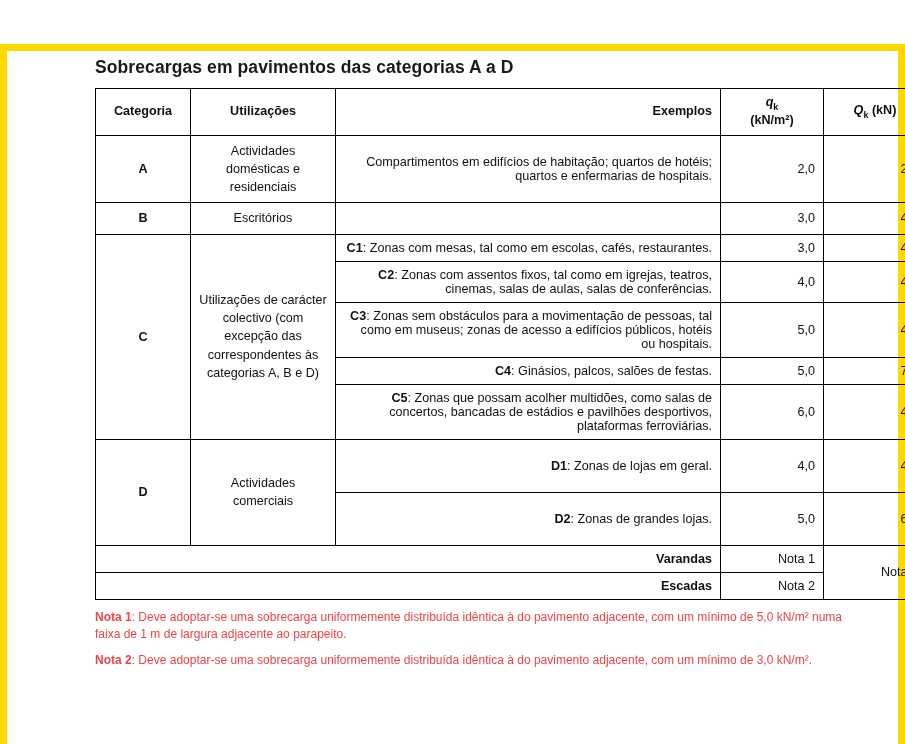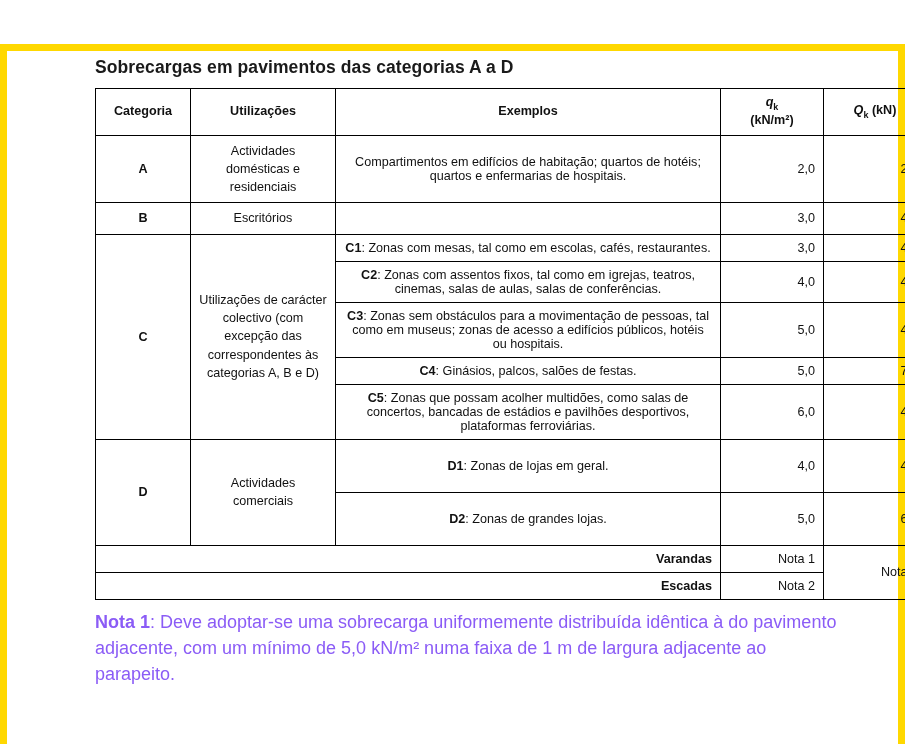--- a/index.html
+++ b/index.html
@@ -37,21 +37,21 @@
     font-size: 12.6px;
     color: #111;
   }
   table.main td, table.main th {
     border: 1px solid #000;
     padding: 6px 8px;
     vertical-align: middle;
   }
   .c-cat   { width: 78px;  text-align: center; font-weight: bold; }
   .c-uti   { width: 128px; text-align: center; }
-  .c-exe   { width: 368px; text-align: center; }
+  .c-exe   { width: 368px; text-align: right; }
   .c-qk    { width: 86px;  text-align: center; }
   .c-Qk    { width: 86px;  text-align: center; }
 
   thead th {
     font-weight: bold;
     text-align: center;
     font-size: 12.6px;
     padding: 8px 4px;
     line-height: 1.25;
   }
@@ -69,22 +69,22 @@
     font-weight: bold;
   }
   .left-head {
     font-weight: bold;
     text-align: right;
     padding-left: 14px;
   }
   .notes {
     margin-left: 60px;
     width: 752px;
-    font-size: 18px;
-    color: #8b5cf6;
+    font-size: 12px;
+    color: #ef4444;
     line-height: 1.45;
     margin-top: 9px;
   }
   .notes p {
     margin: 0 0 9px 0;
   }
   .notes .nlab { font-weight: bold; }
   .row-tall td { height: 40px; }
 </style>
 </head>
@@ -177,15 +177,16 @@
       <tr>
         <td class="left-head" colspan="3">Escadas</td>
         <td class="center">Nota 2</td>
       </tr>
 
     </tbody>
   </table>
 
   <div class="notes">
     <p><span class="nlab">Nota 1</span><span>: Deve adoptar-se uma sobrecarga uniformemente distribuída idêntica à do pavimento adjacente, com um mínimo de 5,0 kN/m² numa faixa de 1 m de largura adjacente ao parapeito.</span></p>
+    <p><span class="nlab">Nota 2</span><span>: Deve adoptar-se uma sobrecarga uniformemente distribuída idêntica à do pavimento adjacente, com um mínimo de 3,0 kN/m².</span></p>
   </div>
 
 </div>
 
 </body></html>

